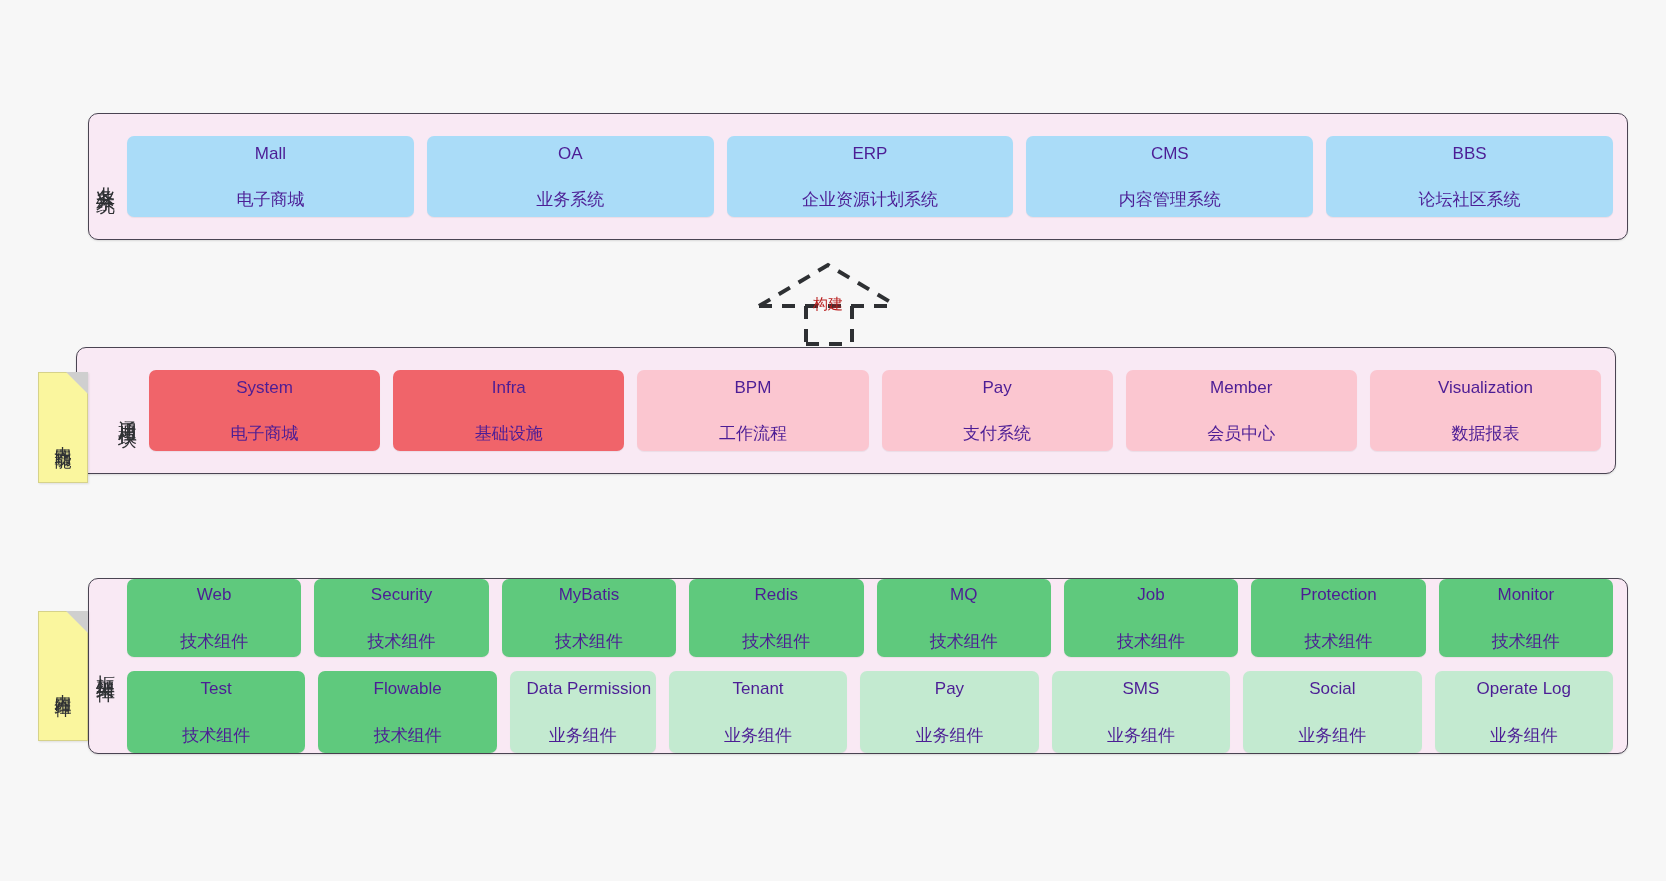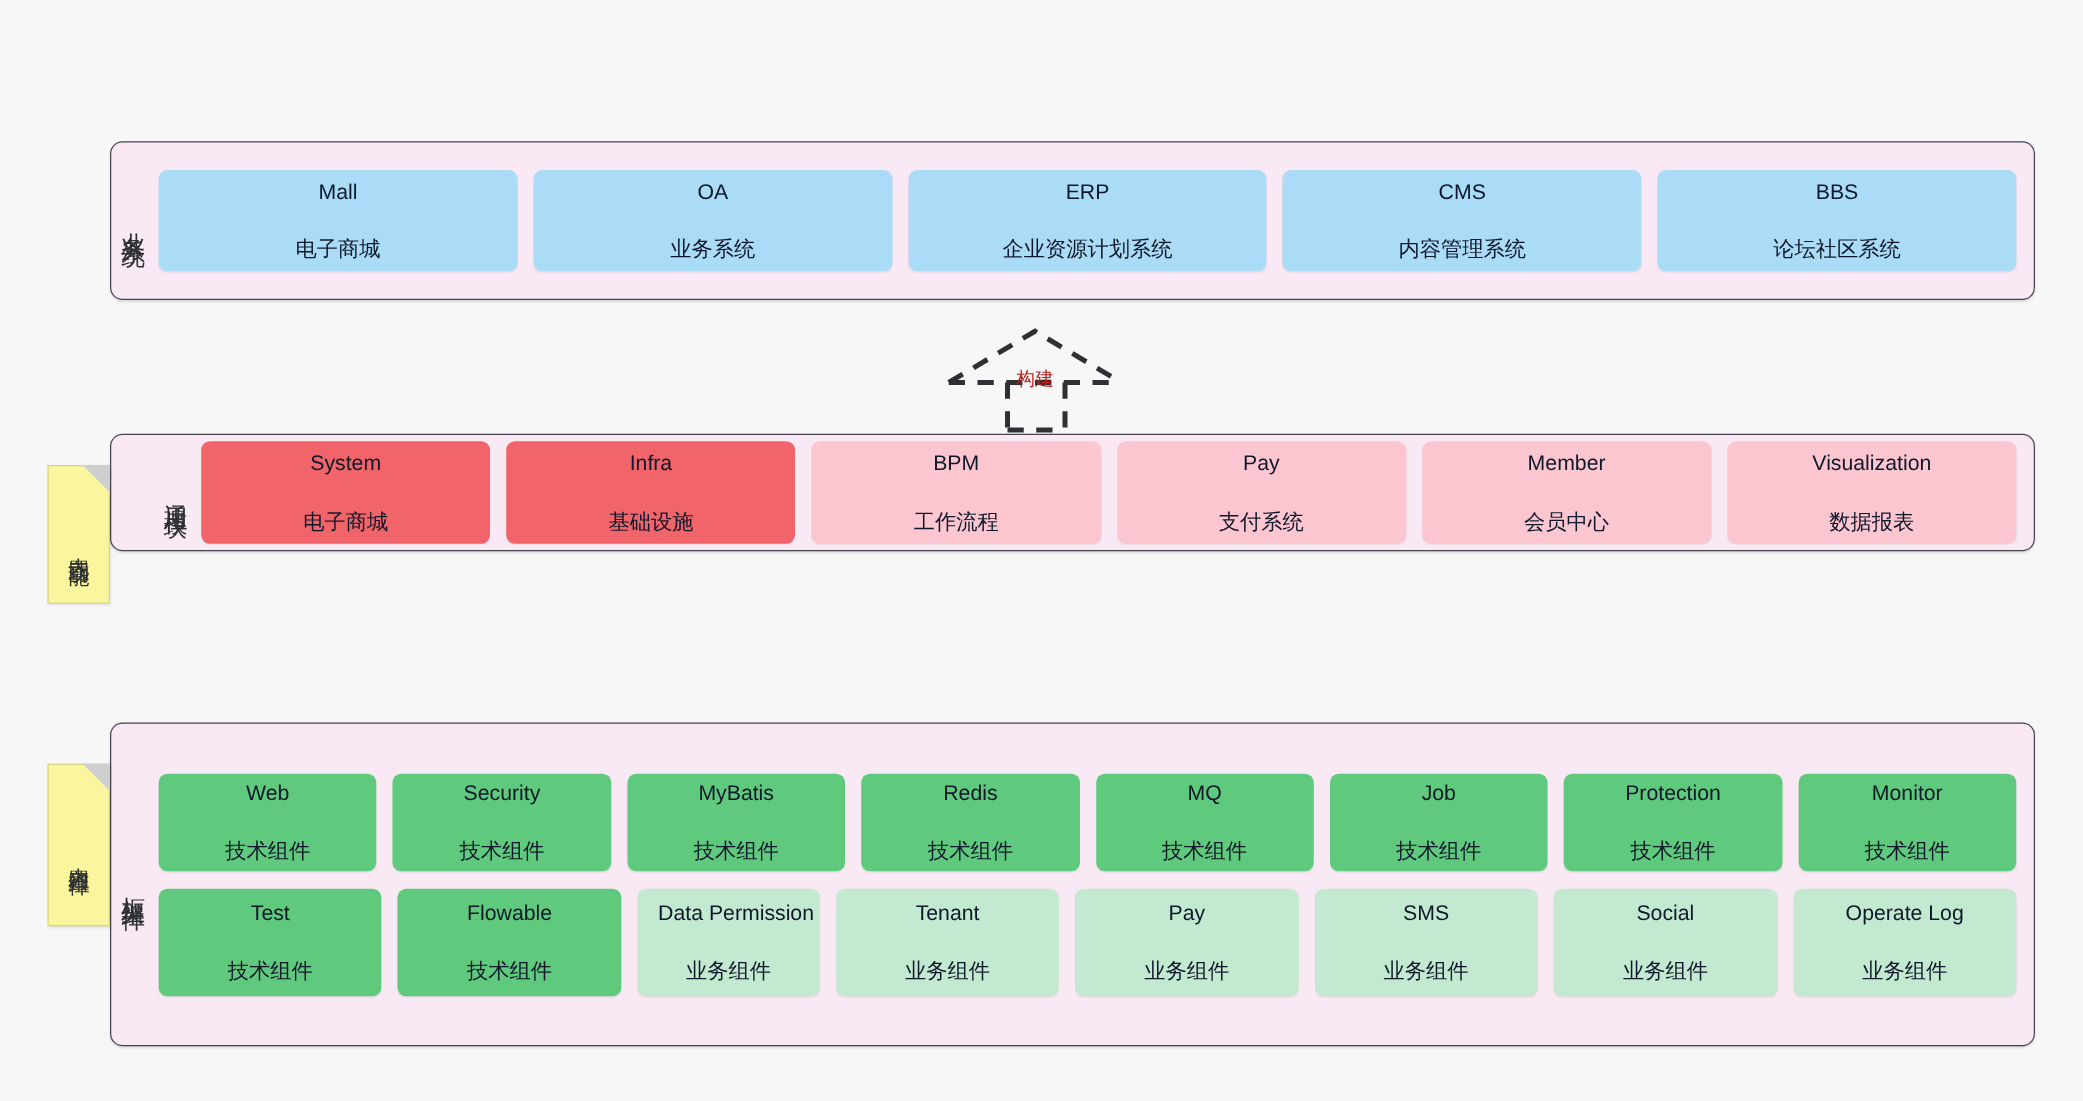--- a/index.html
+++ b/index.html
@@ -67,21 +67,21 @@
   
   .card {
     flex: 1 1 0;
     box-sizing: border-box;
     border-radius: 7px;
     display: flex;
     flex-direction: column;
     align-items: center;
     justify-content: center;
     text-align: center;
-    color: #0f172a;
+    color: #4c1d95;
     font-size: 17px;
     line-height: 1.38;
     padding: 6px 4px;
     box-shadow: 0 1px 1px rgba(0,0,0,0.06);
   }
   .card .en { white-space: nowrap; }
   .card .cn { white-space: nowrap; margin-top: 23px; }
   .card.wrapname .en { white-space: normal; margin-left: 12px; }
 
   .blue      { background: #aadcf8; }
@@ -176,21 +176,21 @@
       <path d="M 50 86 L 96 86" fill="none" stroke="#2e3033" stroke-width="4" stroke-dasharray="13,10"></path>
     </svg>
     <span class="arrow-label" style="left:57px; top:38px;">构建</span>
   </div>
 
   <div class="note" style="left:38px; top:372px; width:50px; height:111px;">
     <span class="fold"></span>
     <span>内置功能</span>
   </div>
 
-  <div class="layer" id="layer-common" style="left:88px; top:347px; width:1540px; height:94px;padding-left:34px;">
+  <div class="layer" id="layer-common" style="left:76px; top:347px; width:1540px; height:127px;padding-left:34px;">
     <div class="layer-title">通用模块</div>
     <div class="layer-body">
       <div class="row">
         <div class="card red">
           <span class="en">System</span>
           <span class="cn">电子商城</span>
         </div>
         <div class="card red">
           <span class="en">Infra</span>
           <span class="cn">基础设施</span>
@@ -214,21 +214,21 @@
       </div>
     </div>
   </div>
 
 
   <div class="note" style="left:38px; top:611px; width:50px; height:130px;">
     <span class="fold"></span>
     <span>内置组件</span>
   </div>
 
-  <div class="layer" id="layer-framework" style="left:88px; top:578px; width:1540px; height:259px;">
+  <div class="layer" id="layer-framework" style="left:88px; top:578px; width:1540px; height:176px;">
     <div class="layer-title">框架组件</div>
     <div class="layer-body">
 
       <div class="row" style="height:78px;">
         <div class="card green">
           <span class="en">Web</span>
           <span class="cn">技术组件</span>
         </div>
         <div class="card green">
           <span class="en">Security</span>

